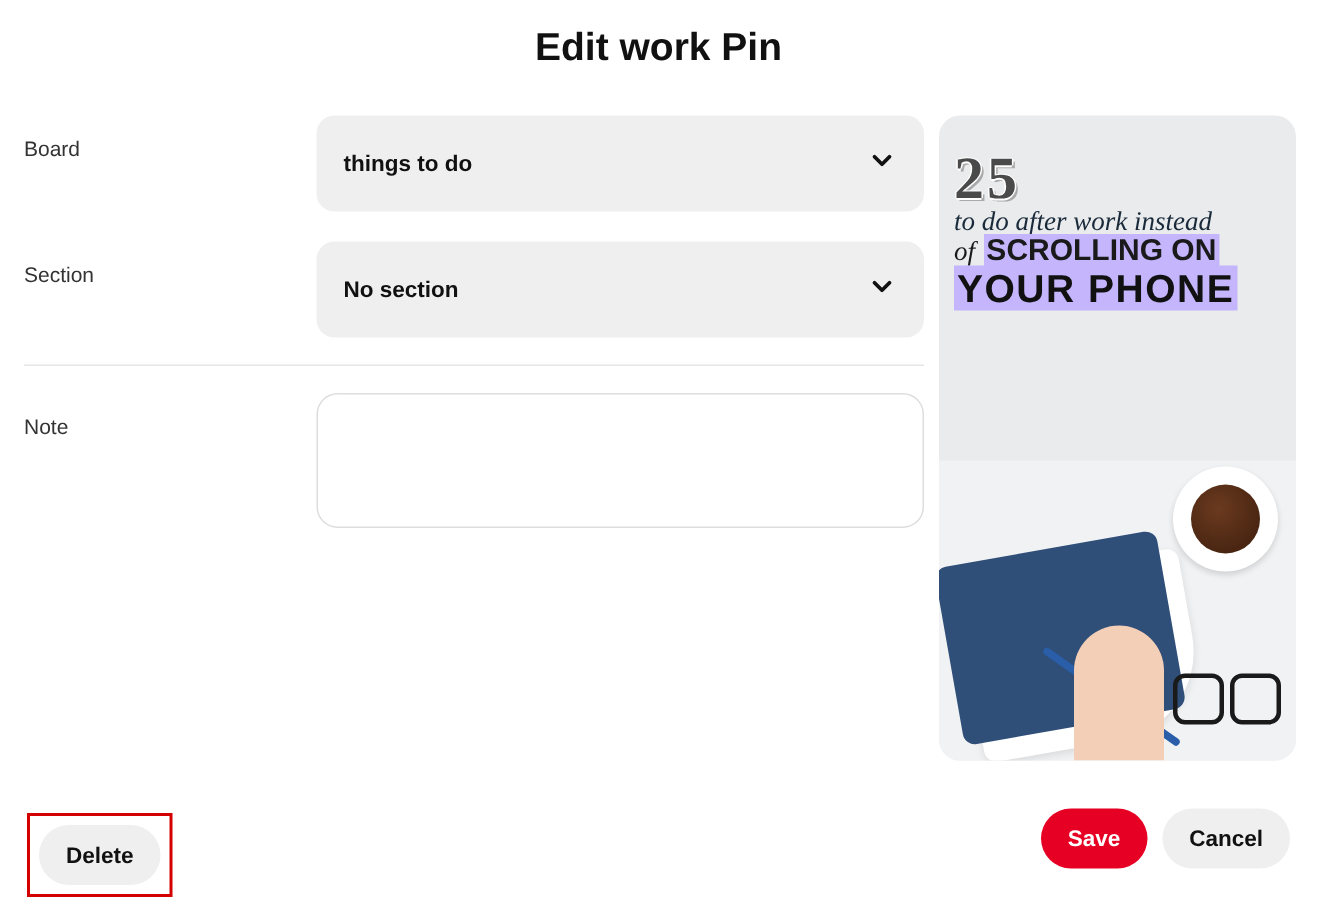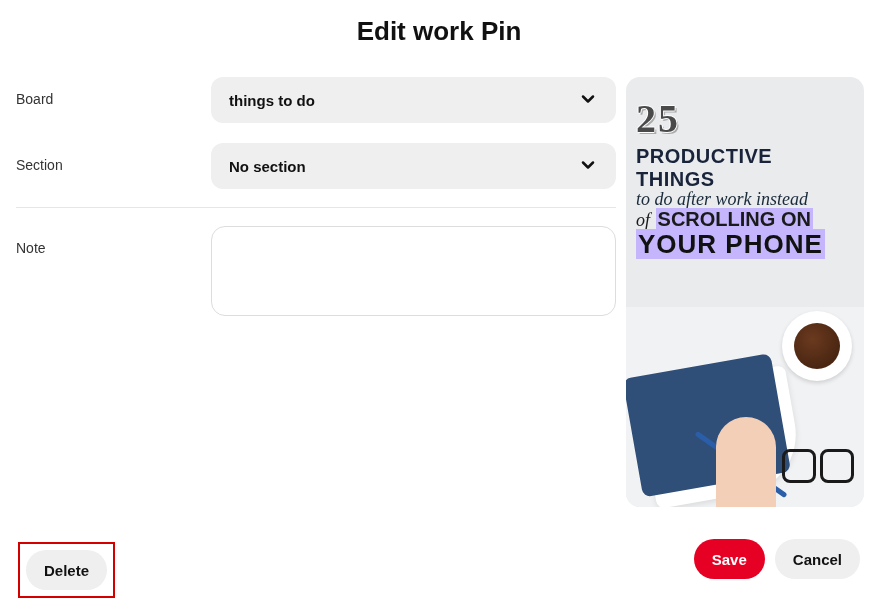--- a/index.html
+++ b/index.html
@@ -23,21 +23,21 @@
     padding:0 16px;
   }
   .form-col { flex:0 0 600px; }
   .preview-col { flex:0 0 238px; margin-left:10px; }
   .row { display:flex; align-items:flex-start; margin-bottom:20px; }
   .label-cell { flex:0 0 195px; font-size:14px; color:#333; padding-top:14px; }
   .field-cell { flex:1; }
   .select-box {
     background:#efefef;
     border-radius:12px;
-    height:46px;
+    height:64px;
     display:flex;
     align-items:center;
     justify-content:space-between;
     padding:0 18px;
     font-weight:700;
     font-size:15px;
     cursor:pointer;
   }
   .chevron svg { width:20px; height:20px; }
   .divider { height:1px; background:#e6e6e6; margin:-2px 0 18px 0; width:600px; }
@@ -257,21 +257,20 @@
         <textarea class="note-box" placeholder="" style=""></textarea>
       </div>
     </div>
 
   </div>
 
   <div class="preview-col">
     <div class="pin-preview">
       <div class="pin-top">
         <div class="pin-number">25</div>
-        <div class="pin-textA">PRODUCTIVE THINGS</div>
         <div class="pin-textB">to do after work instead</div>
         <div class="pin-textC">
           <span class="of">of</span>
           <span class="hl">SCROLLING ON</span>
         </div>
         <div class="pin-textD">
           <span class="hl">YOUR PHONE</span>
         </div>
       </div>
       <div class="pin-illus">

